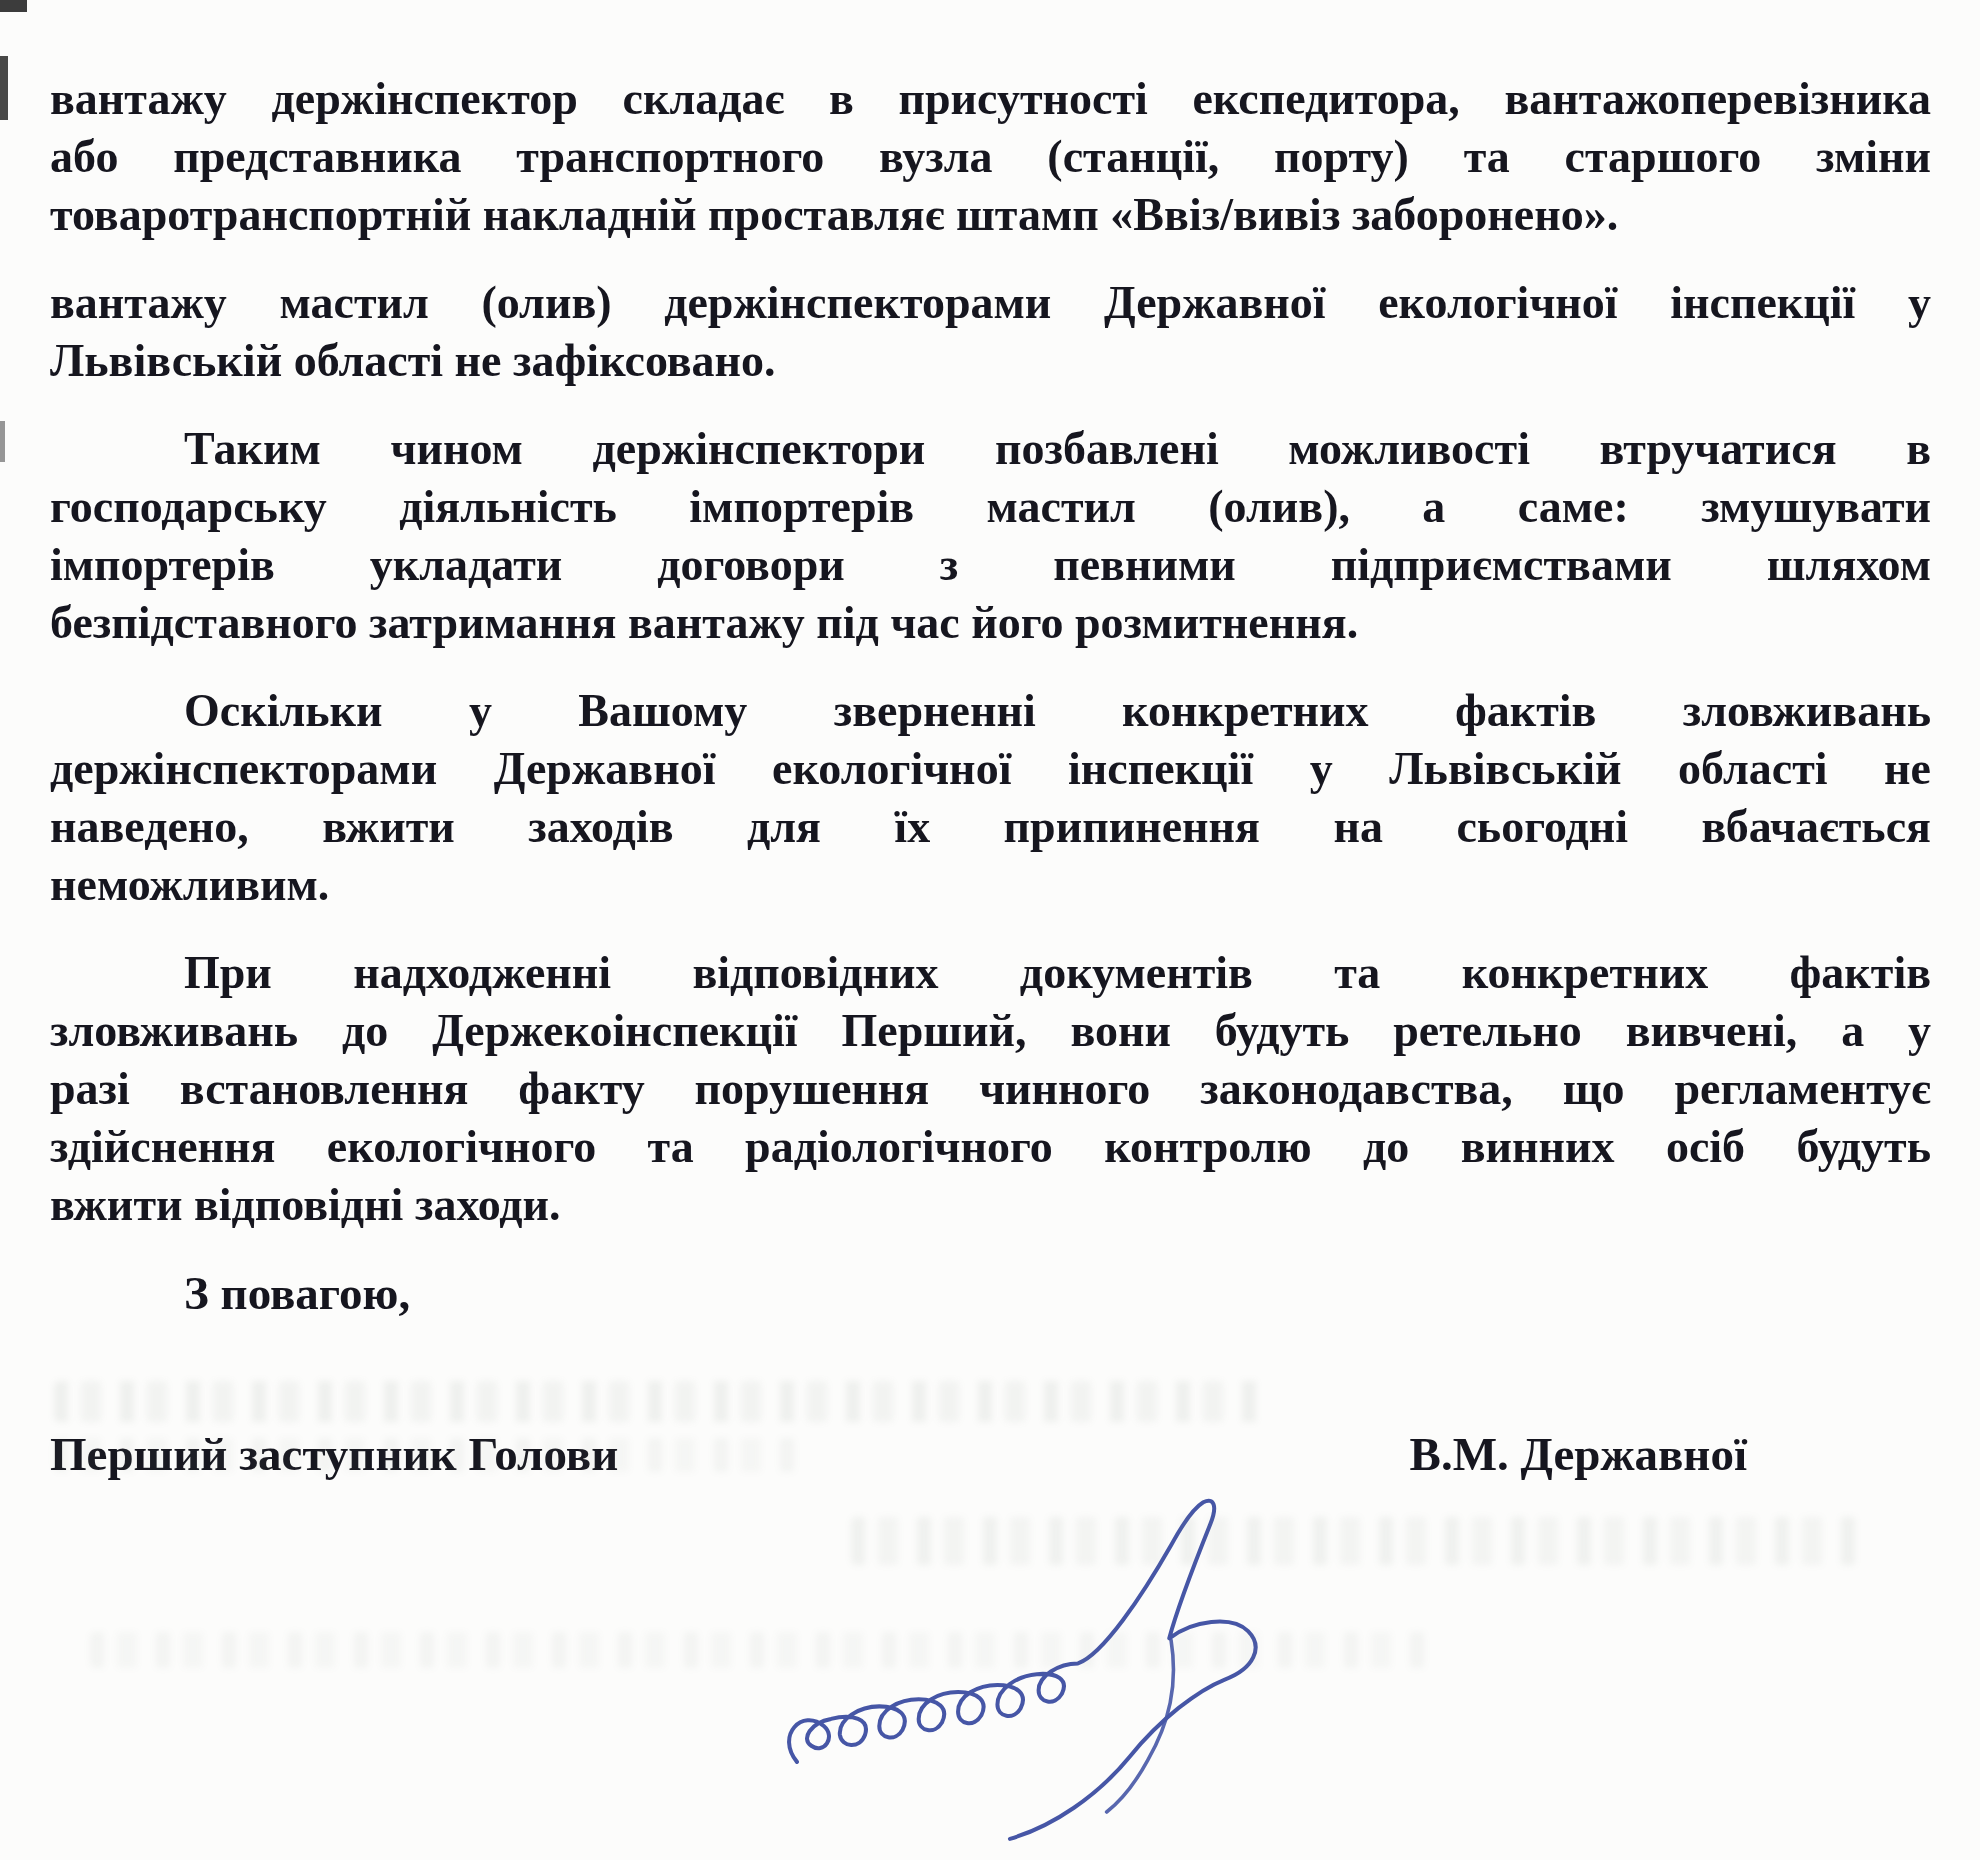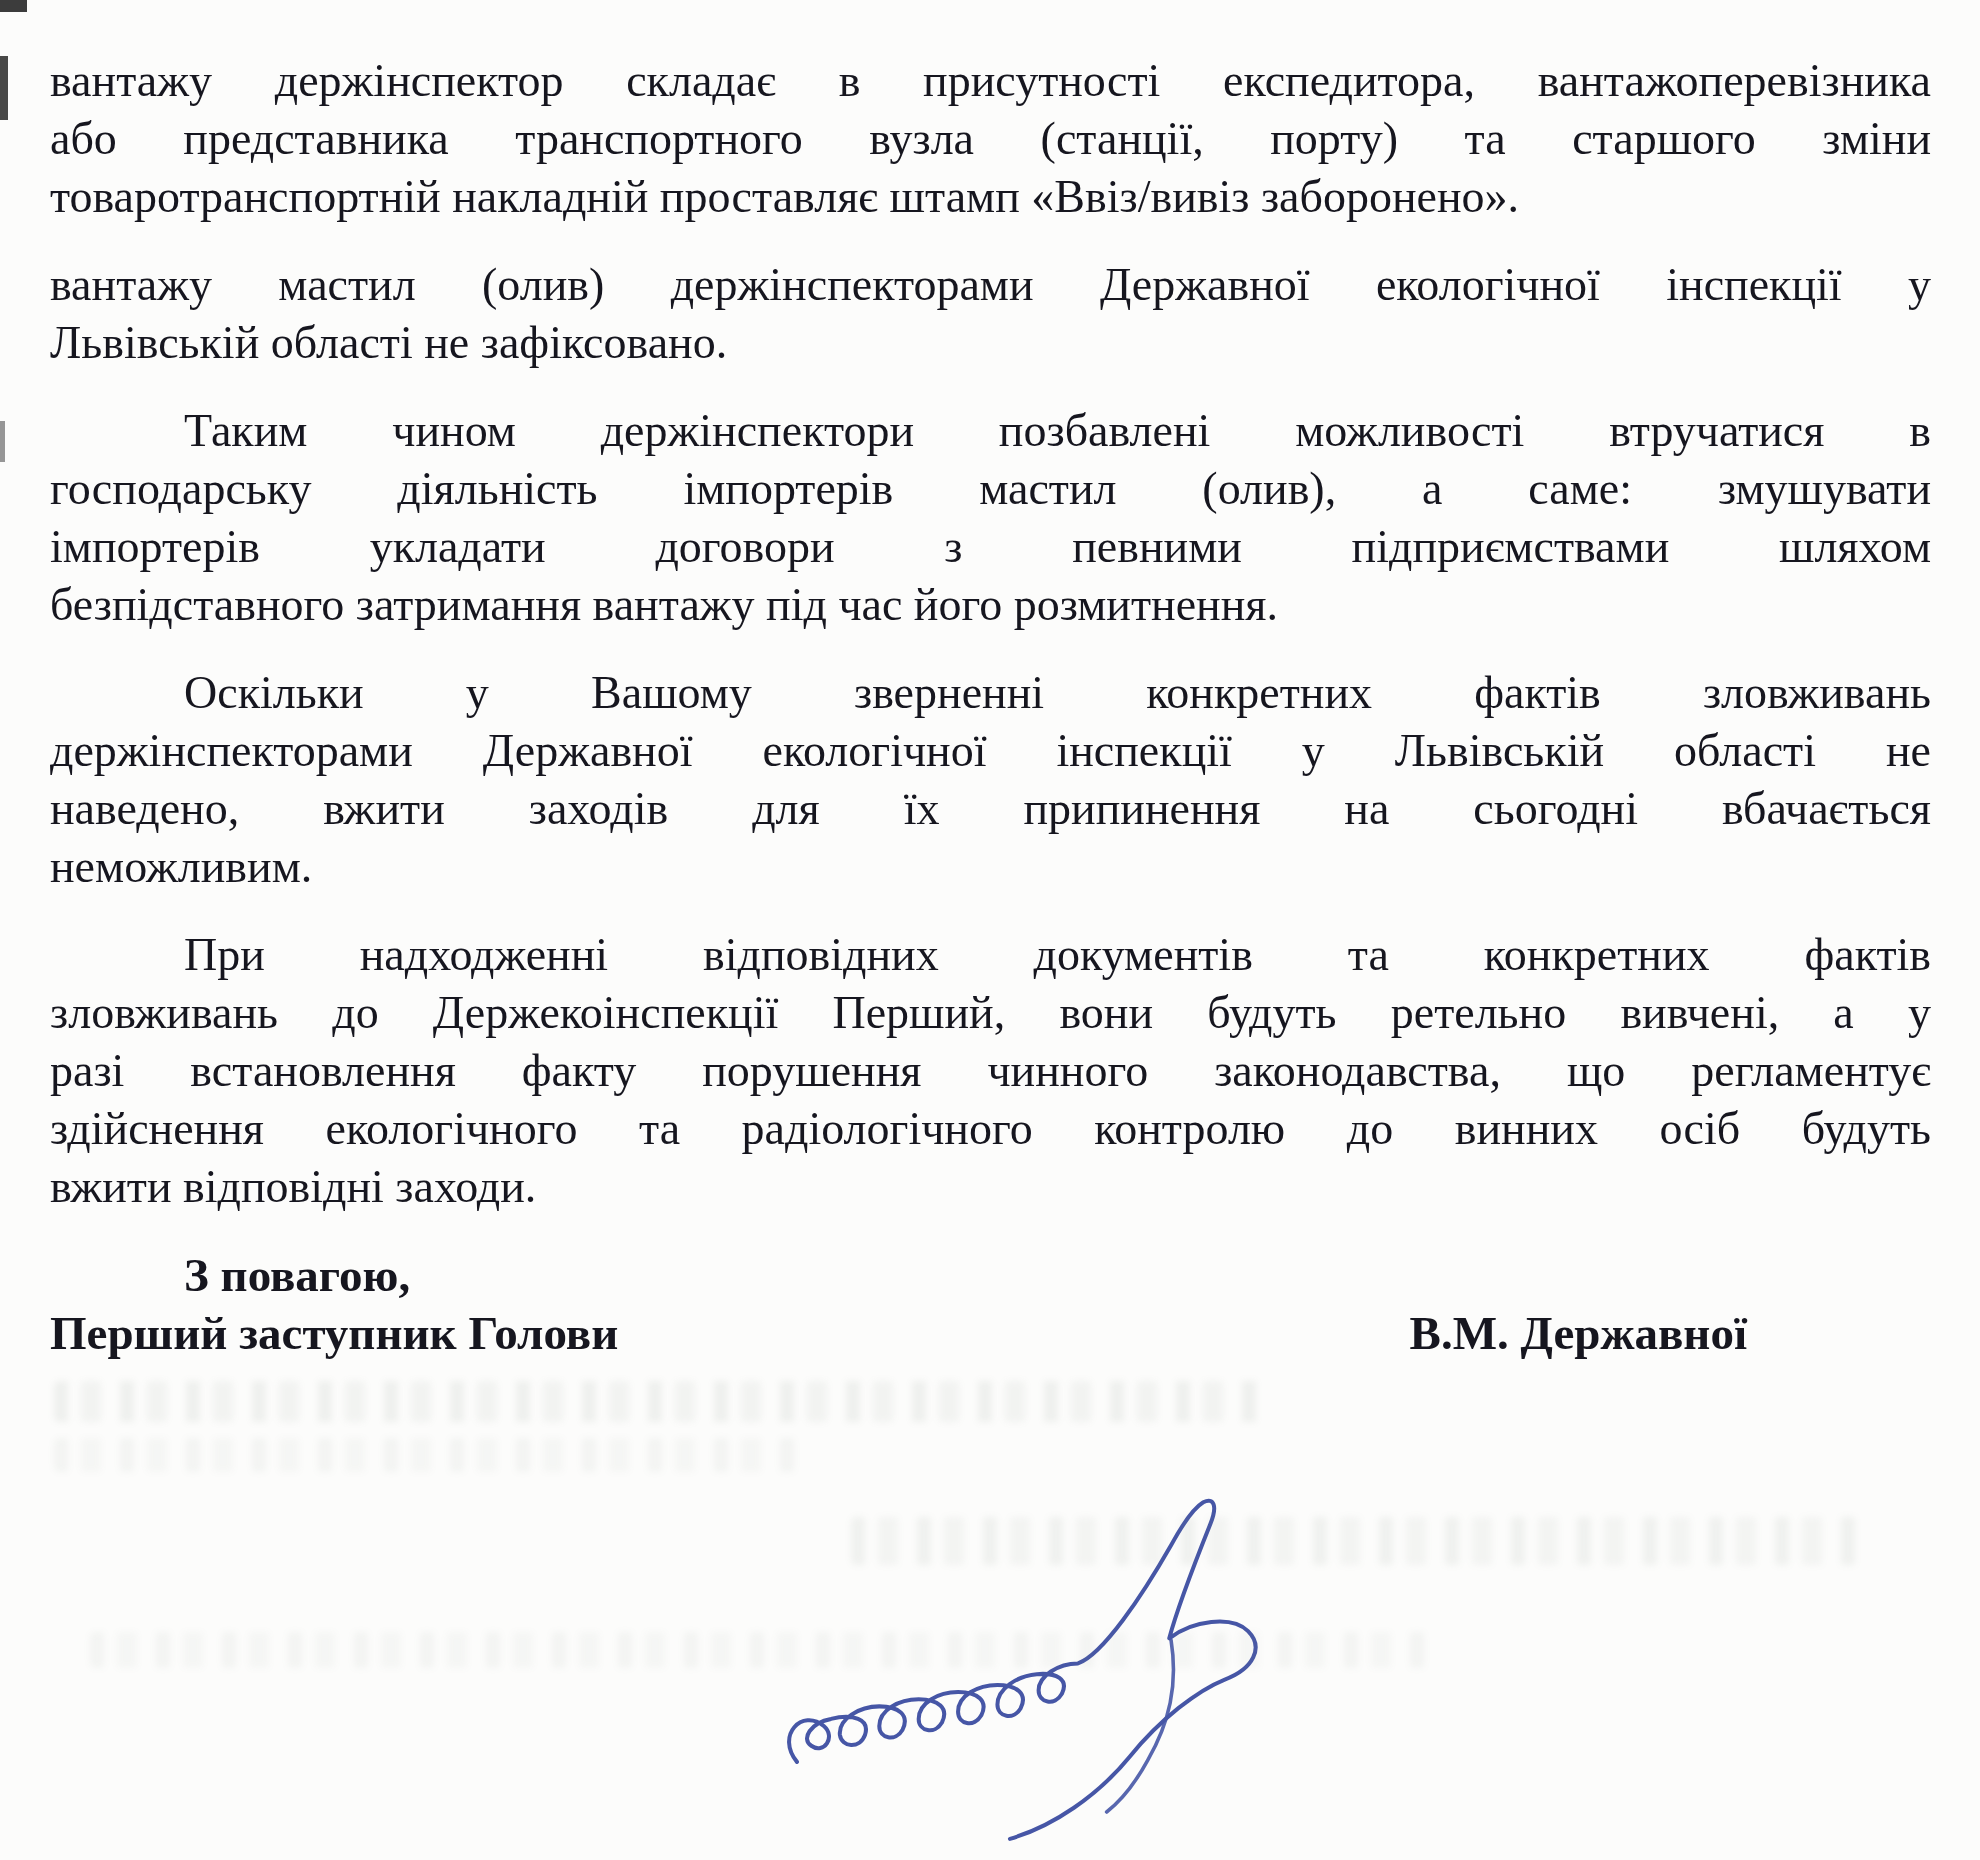--- a/index.html
+++ b/index.html
@@ -13,39 +13,40 @@
     width:1980px;height:1860px;
     background:#fcfcfb;
     overflow:hidden;
     color:#16161f;
   }
   .text-flow{
     position:absolute;
     left:50px;top:52px;
     width:1881px;
   }
-  .para{margin:0 0 30px 0;}
+  .para{margin:18px 0 30px 0;font-weight:bold;}
   .line{
     font-size:46px;
     line-height:58px;
     text-align:justify;
     text-align-last:justify;
     text-justify:inter-word;
     white-space:normal;
   }
   .line.last{text-align-last:left;}
   .line.first-indent{padding-left:134px;}
   .closing{
     padding-left:134px;
     font-weight:bold;
     font-size:47px;
     line-height:58px;
     text-align:left;
   }
   .sig-row{
+    margin-top:103px;
     display:flex;
     align-items:flex-start;
     font-weight:bold;
     font-size:47px;
     line-height:58px;
     gap:21px;
   }
   .sig-name{margin-left:auto;margin-right:184px;}
   .signature-svg{
     position:absolute;

